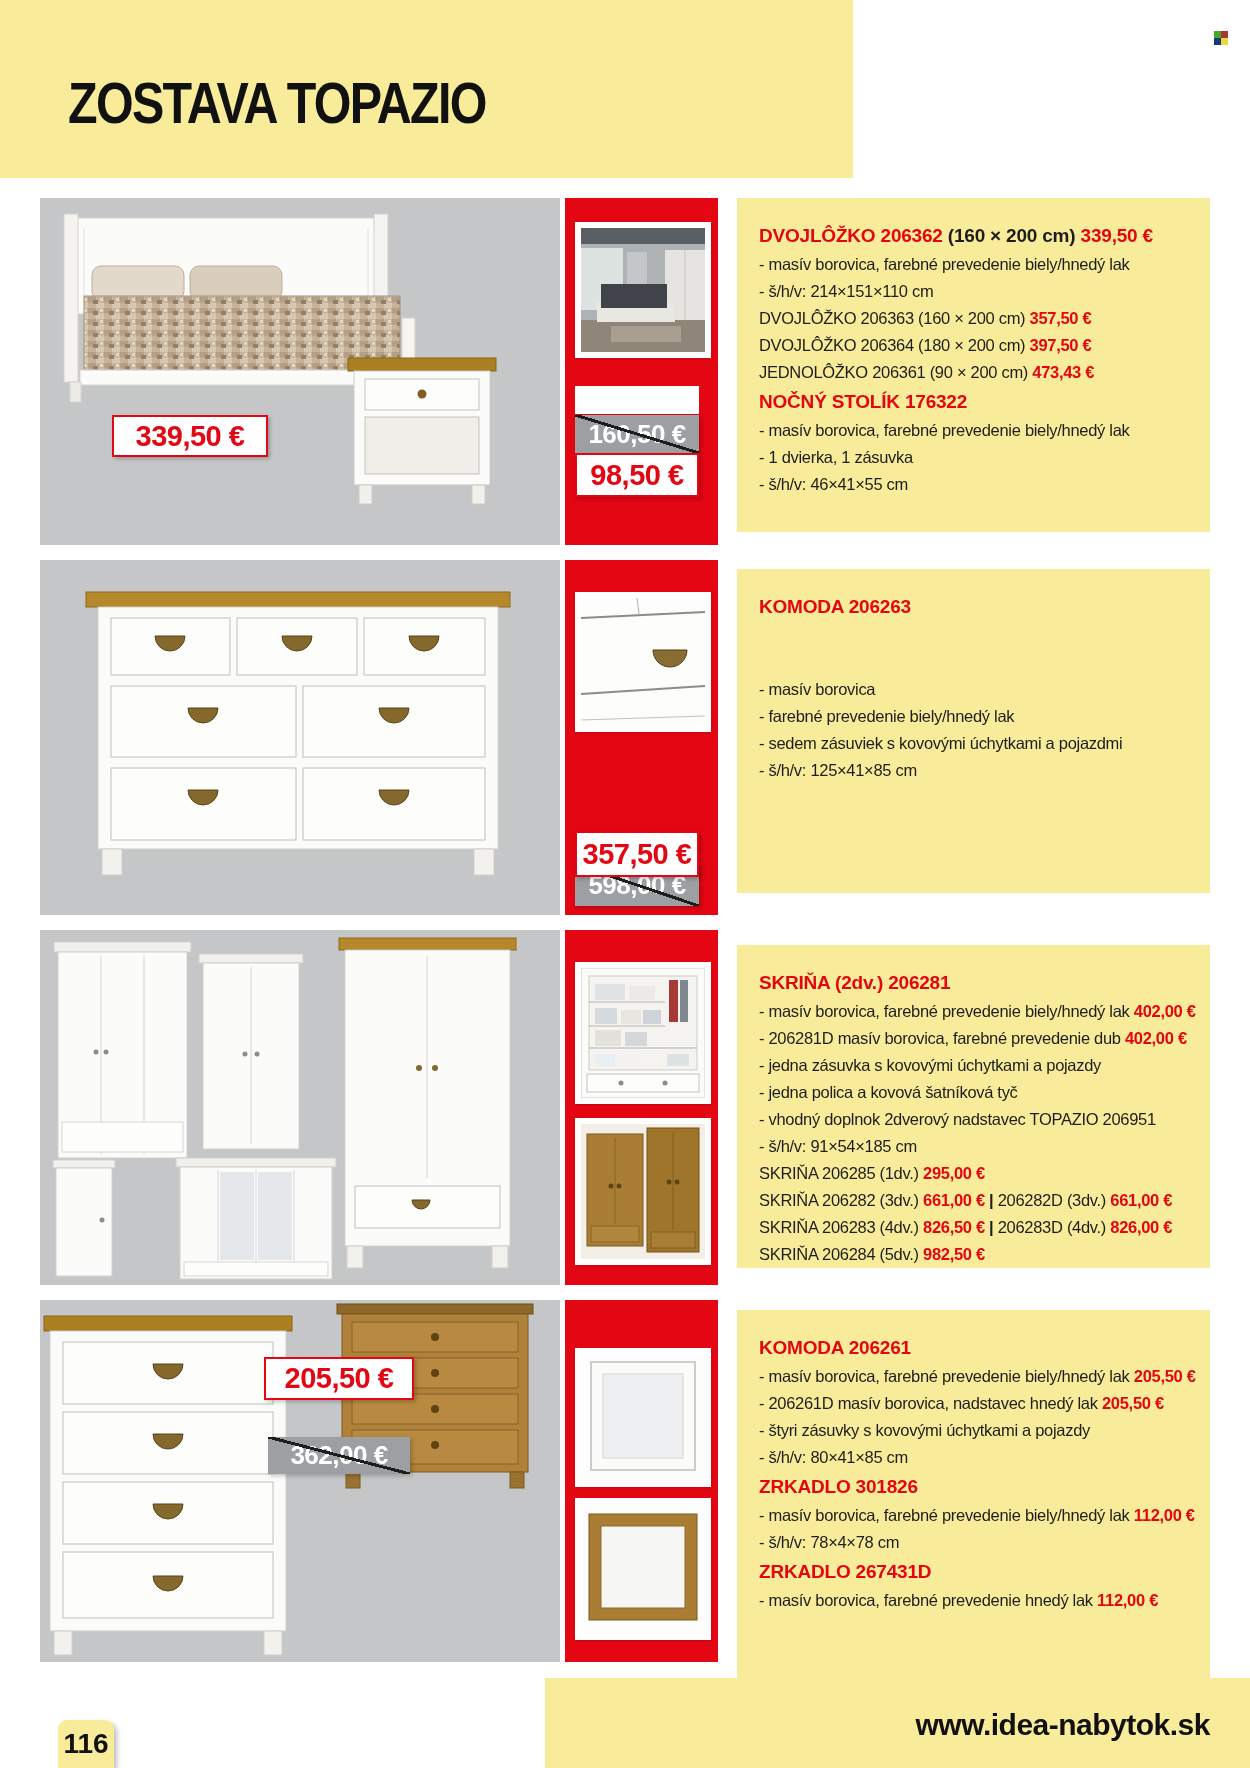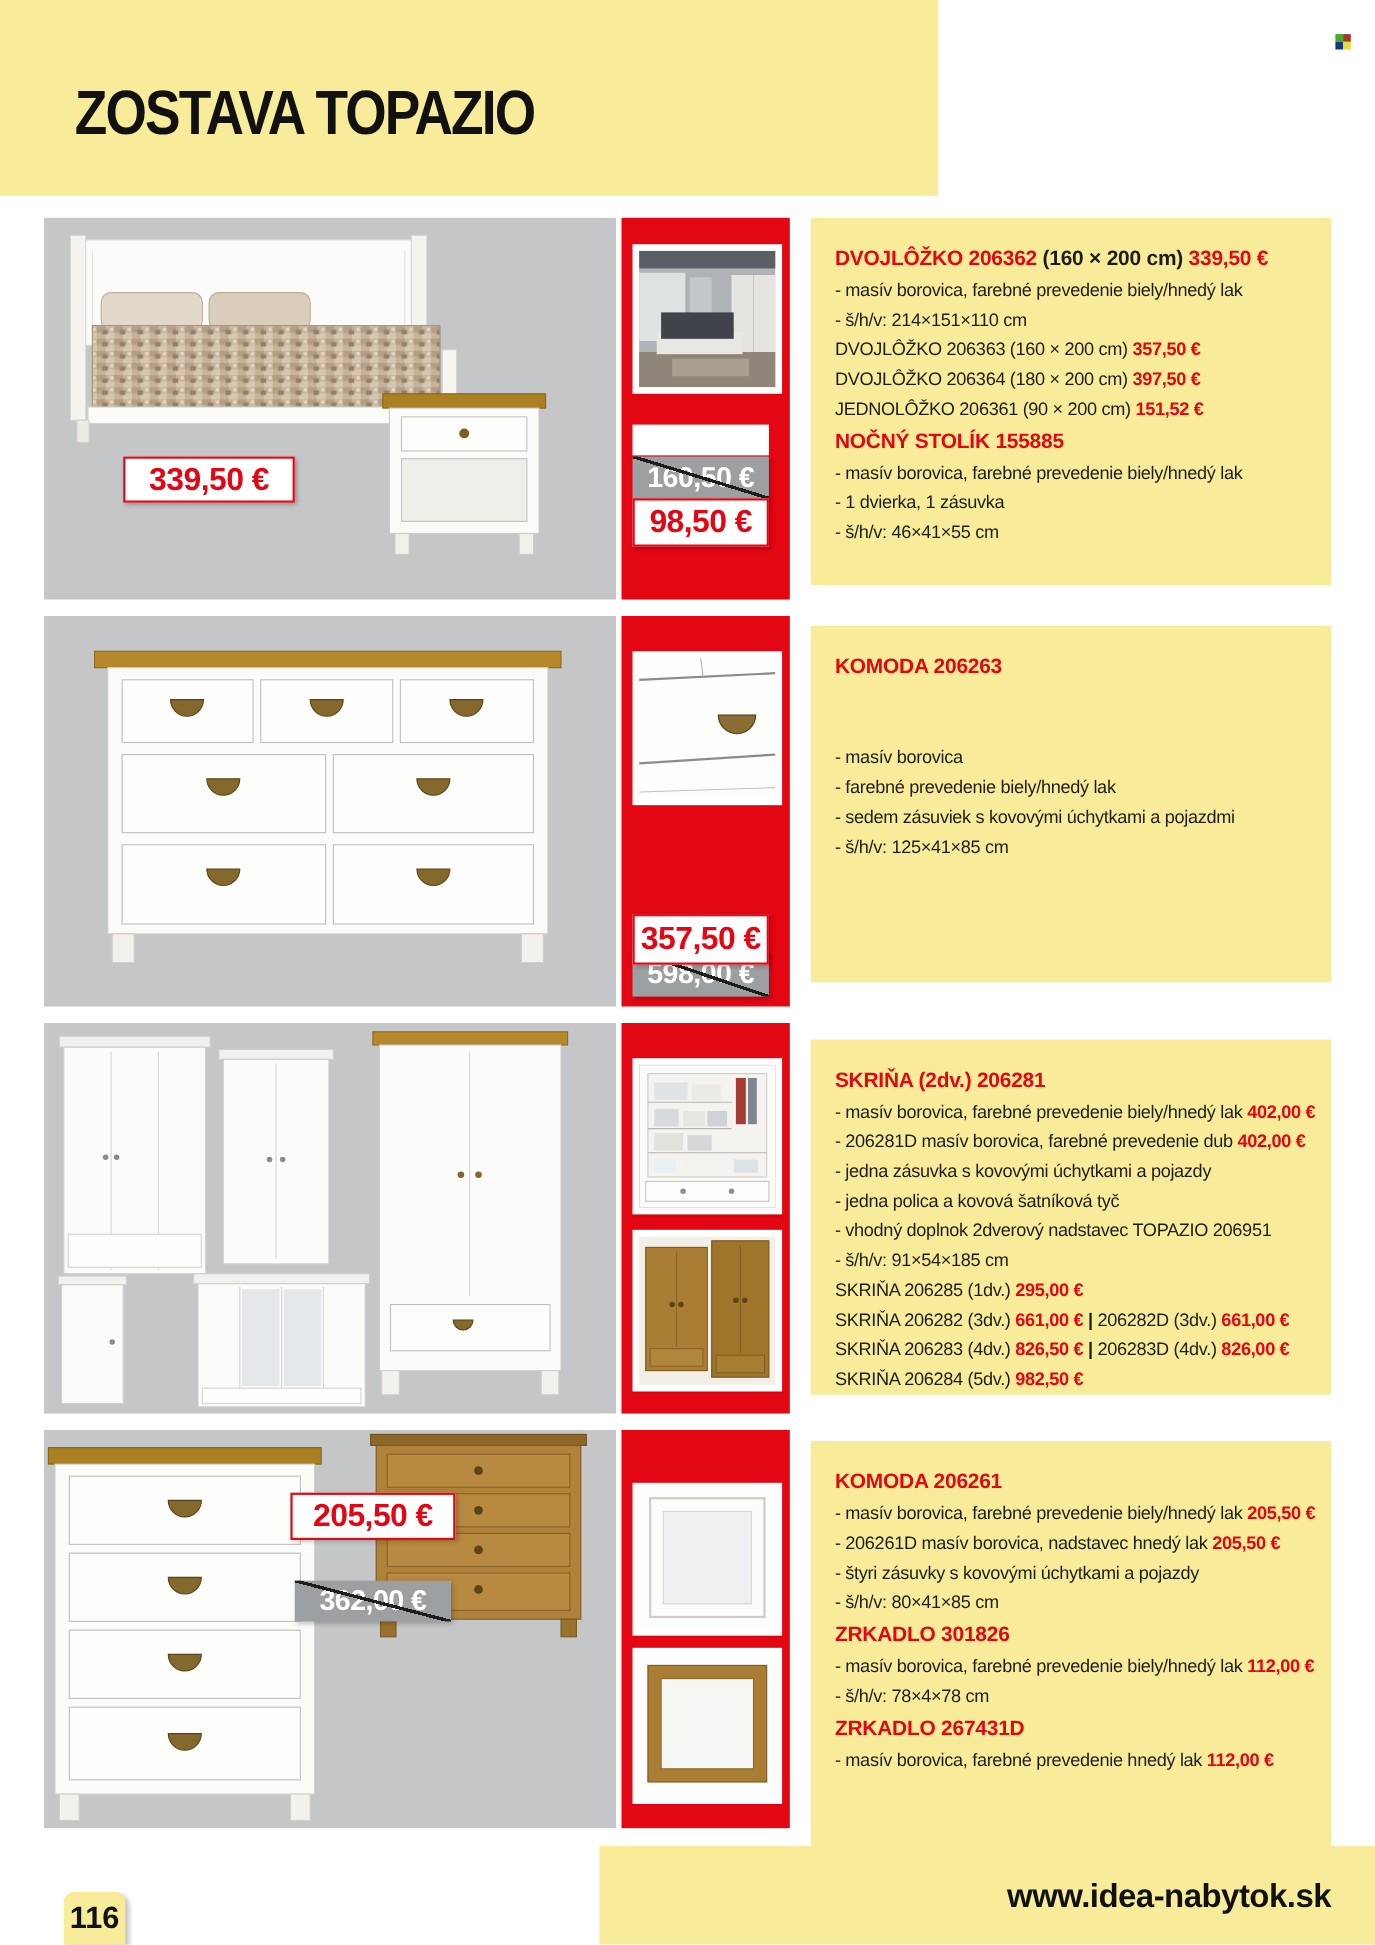--- a/index.html
+++ b/index.html
@@ -117,22 +117,22 @@
   </div>
   <div class="abs tag new" style="left:112px;top:415px;width:156px;height:42px">
     <span>339,50 €</span>
   </div>
   <div class="abs desc" style="top:198px;height:334px">
       <div class="line big"><span class="seg-rb">DVOJLÔŽKO 206362 </span><span class="seg-b">(160 × 200 cm) </span><span class="seg-rb">339,50 €</span></div>
       <div class="line"><span class="seg-n">- masív borovica, farebné prevedenie biely/hnedý lak</span></div>
       <div class="line"><span class="seg-n">- š/h/v: 214×151×110 cm</span></div>
       <div class="line"><span class="seg-n">DVOJLÔŽKO 206363 (160 × 200 cm) </span><span class="seg-rb">357,50 €</span></div>
       <div class="line"><span class="seg-n">DVOJLÔŽKO 206364 (180 × 200 cm) </span><span class="seg-rb">397,50 €</span></div>
-      <div class="line"><span class="seg-n">JEDNOLÔŽKO 206361 (90 × 200 cm) </span><span class="seg-rb">151,52 €</span></div>
-      <div class="line big"><span class="seg-rb">NOČNÝ STOLÍK 155885</span></div>
+      <div class="line"><span class="seg-n">JEDNOLÔŽKO 206361 (90 × 200 cm) </span><span class="seg-rb">473,43 €</span></div>
+      <div class="line big"><span class="seg-rb">NOČNÝ STOLÍK 176322</span></div>
       <div class="line"><span class="seg-n">- masív borovica, farebné prevedenie biely/hnedý lak</span></div>
       <div class="line"><span class="seg-n">- 1 dvierka, 1 zásuvka</span></div>
       <div class="line"><span class="seg-n">- š/h/v: 46×41×55 cm</span></div>
     </div>
 
   <div class="abs photo" style="top:560px;height:355px">
     <svg width="520" height="355" viewBox="0 0 520 355">
       <g transform="translate(58,32)">
         <rect x="-12" y="0" width="424" height="15" fill="#b5892b" stroke="#8f6a14"></rect>
         <rect x="0" y="15" width="400" height="242" fill="#fbfbfa" stroke="#d2cfc9"></rect>

